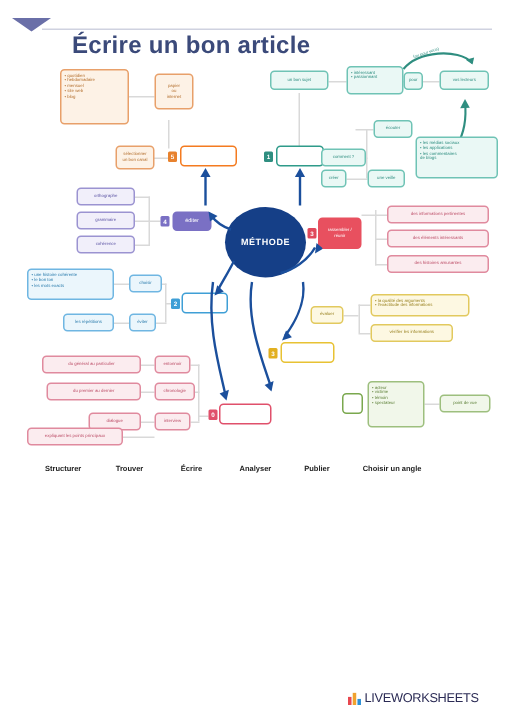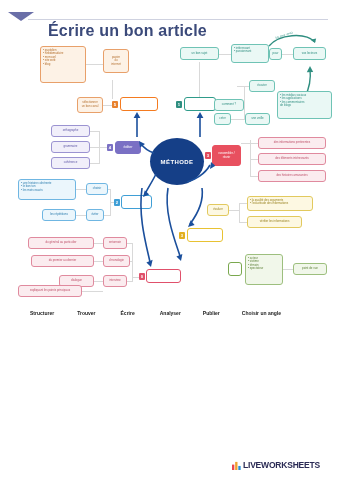--- a/index.html
+++ b/index.html
@@ -40,21 +40,21 @@
     font-size:4.2px;font-weight:bold;display:flex;align-items:center;justify-content:center;}
 
   .arrow{position:absolute;}
   .curvelbl{position:absolute;font-size:2.8px;color:#2f8e80;transform:rotate(-18deg);white-space:nowrap;}
 
   .bottom{position:absolute;top:310px;left:0;width:340px;display:flex;}
   .bottom span{font-size:5px;color:#222;font-weight:bold;white-space:nowrap;}
 
   .foot{position:absolute;left:232px;top:460px;display:flex;align-items:center;gap:2px;}
   .foot .mark{width:9px;height:9px;display:block;}
-  .foot .txt{font-size:8.5px;font-weight:bold;color:#2b2b55;letter-spacing:-.2px;}
+  .foot .txt{font-size:8.5px;font-weight:normal;color:#2b2b55;letter-spacing:-.2px;}
 </style>
 </head>
 <body>
 
 <div id="sheet">
 
   <div class="hdr-tri"></div>
   <div class="hdr-line"></div>
   <div class="title">Écrire un bon article</div>
 

